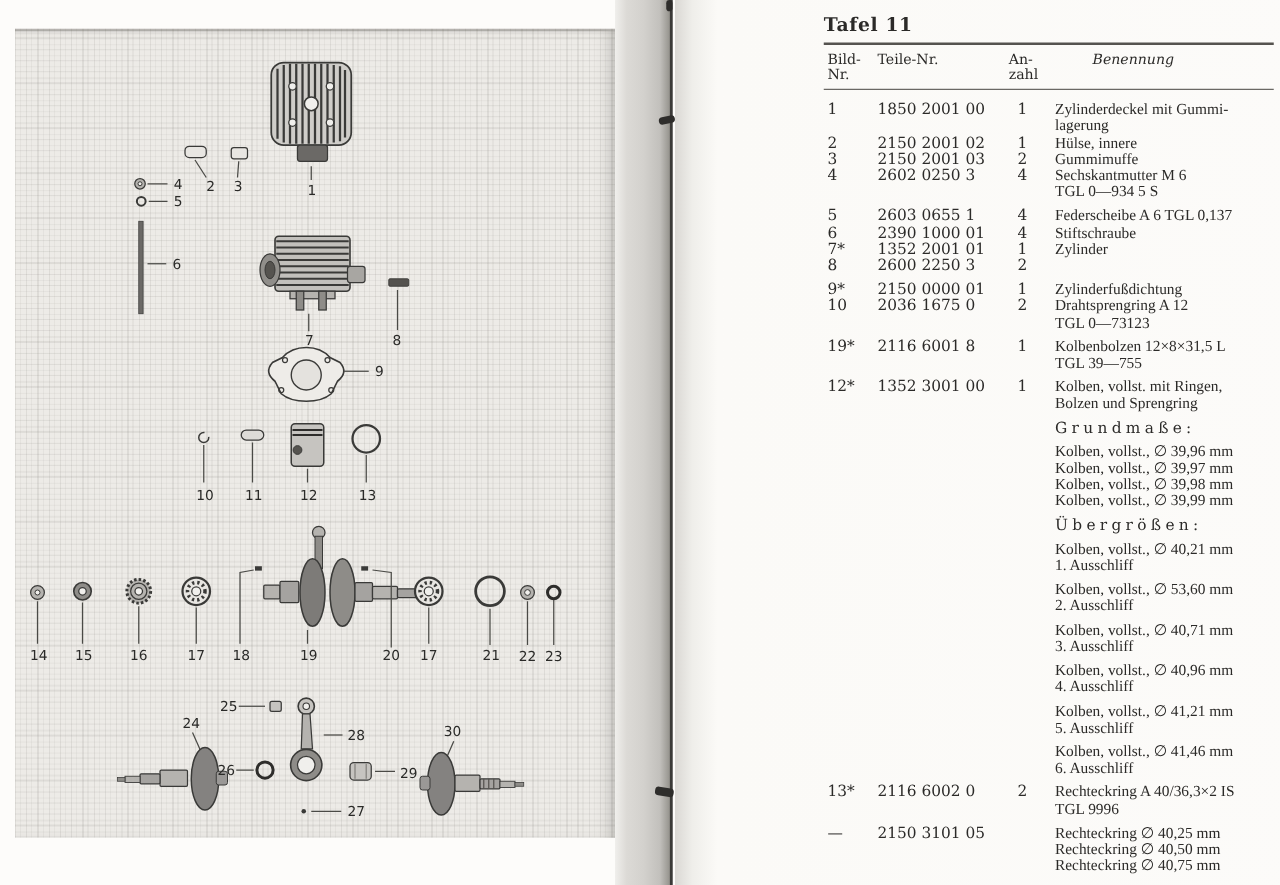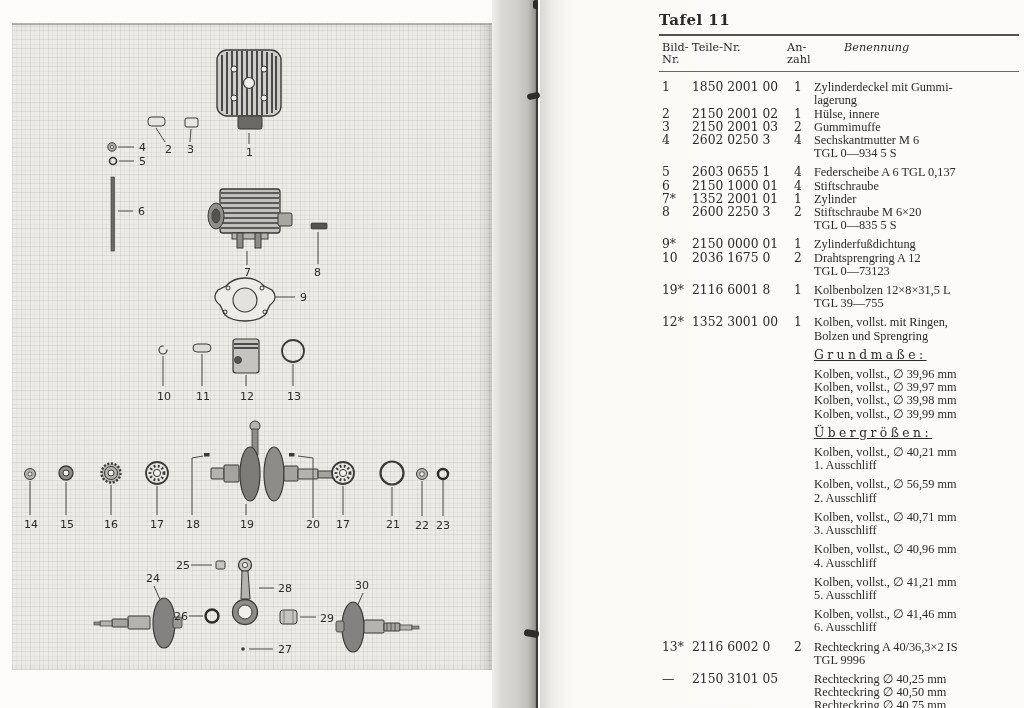--- a/index.html
+++ b/index.html
@@ -30,29 +30,29 @@
   .stitch.s3{left:524px;top:630px;width:15px;height:7px;transform:rotate(9deg);}
 
   
   .right-page{position:absolute;left:508px;top:0;width:524px;height:708px;
     background:linear-gradient(90deg,#dad8d4 0px,#efeeea 14px,#fbfaf7 34px,#fcfbf9 100%);margin-left:32px;}
   .table-wrap{position:absolute;left:119px;top:14px;width:360px;
     font-size:12.3px;line-height:13.2px;}
   .tafel-title{font-size:15px;font-weight:bold;letter-spacing:0.5px;}
   .rule1{border:0;border-top:2px solid #55534f;margin:7px 0 0 0;}
   .rule2{border:0;border-top:1px solid #6a6864;margin:0;}
-  .trow{display:grid;grid-template-columns:28px 90px 22px auto;column-gap:5px;}
+  .trow{display:grid;grid-template-columns:28px 90px 22px auto;column-gap:15px;}
   .trow.gap{margin-top:6px;}
   .thead{padding:6px 0 5px 0;font-size:11.3px;line-height:12px;}
   .thead .cell{white-space:pre-line;}
   .thead .name{padding-left:30px;font-style:italic;}
   .cell.bild{padding-left:3px;}
   .cell.anz{text-align:center;}
   .cell.name .ln{white-space:nowrap;font-family:Liberation Serif, serif;}
-  .cell.name.spaced{letter-spacing:0.28em;text-decoration:underline;}
+  .cell.name.spaced{letter-spacing:0.28em;}
   .rows{padding-top:9px;}
 </style>
 </head>
 <body>
 
 <div class="screen">
 
   <div class="left-page">
     <svg width="480" height="645" viewBox="0 0 480 645">
 
@@ -361,42 +361,38 @@
           <div class="trow gap">
             <div class="cell bild">5</div>
             <div class="cell teile">2603 0655 1</div>
             <div class="cell anz">4</div>
             <div class="cell name">
               <div class="ln">Federscheibe A 6 TGL 0,137</div>
             </div>
           </div>
           <div class="trow">
             <div class="cell bild">6</div>
-            <div class="cell teile">2150 1000 01</div>
+            <div class="cell teile">2390 1000 01</div>
             <div class="cell anz">4</div>
             <div class="cell name">
               <div class="ln">Stiftschraube</div>
             </div>
           </div>
           <div class="trow">
             <div class="cell bild">7*</div>
             <div class="cell teile">1352 2001 01</div>
             <div class="cell anz">1</div>
             <div class="cell name">
               <div class="ln">Zylinder</div>
             </div>
           </div>
           <div class="trow">
             <div class="cell bild">8</div>
             <div class="cell teile">2600 2250 3</div>
             <div class="cell anz">2</div>
-            <div class="cell name">
-              <div class="ln">Stiftschraube M 6×20</div>
-              <div class="ln">TGL 0—835 5 S</div>
-            </div>
           </div>
           <div class="trow gap">
             <div class="cell bild">9*</div>
             <div class="cell teile">2150 0000 01</div>
             <div class="cell anz">1</div>
             <div class="cell name">
               <div class="ln">Zylinderfußdichtung</div>
             </div>
           </div>
           <div class="trow">
@@ -456,21 +452,21 @@
             <div class="cell name">
               <div class="ln">Kolben, vollst., ∅ 40,21 mm</div>
               <div class="ln">1. Ausschliff</div>
             </div>
           </div>
           <div class="trow gap">
             <div class="cell bild"></div>
             <div class="cell teile"></div>
             <div class="cell anz"></div>
             <div class="cell name">
-              <div class="ln">Kolben, vollst., ∅ 56,59 mm</div>
+              <div class="ln">Kolben, vollst., ∅ 53,60 mm</div>
               <div class="ln">2. Ausschliff</div>
             </div>
           </div>
           <div class="trow gap">
             <div class="cell bild"></div>
             <div class="cell teile"></div>
             <div class="cell anz"></div>
             <div class="cell name">
               <div class="ln">Kolben, vollst., ∅ 40,71 mm</div>
               <div class="ln">3. Ausschliff</div>

